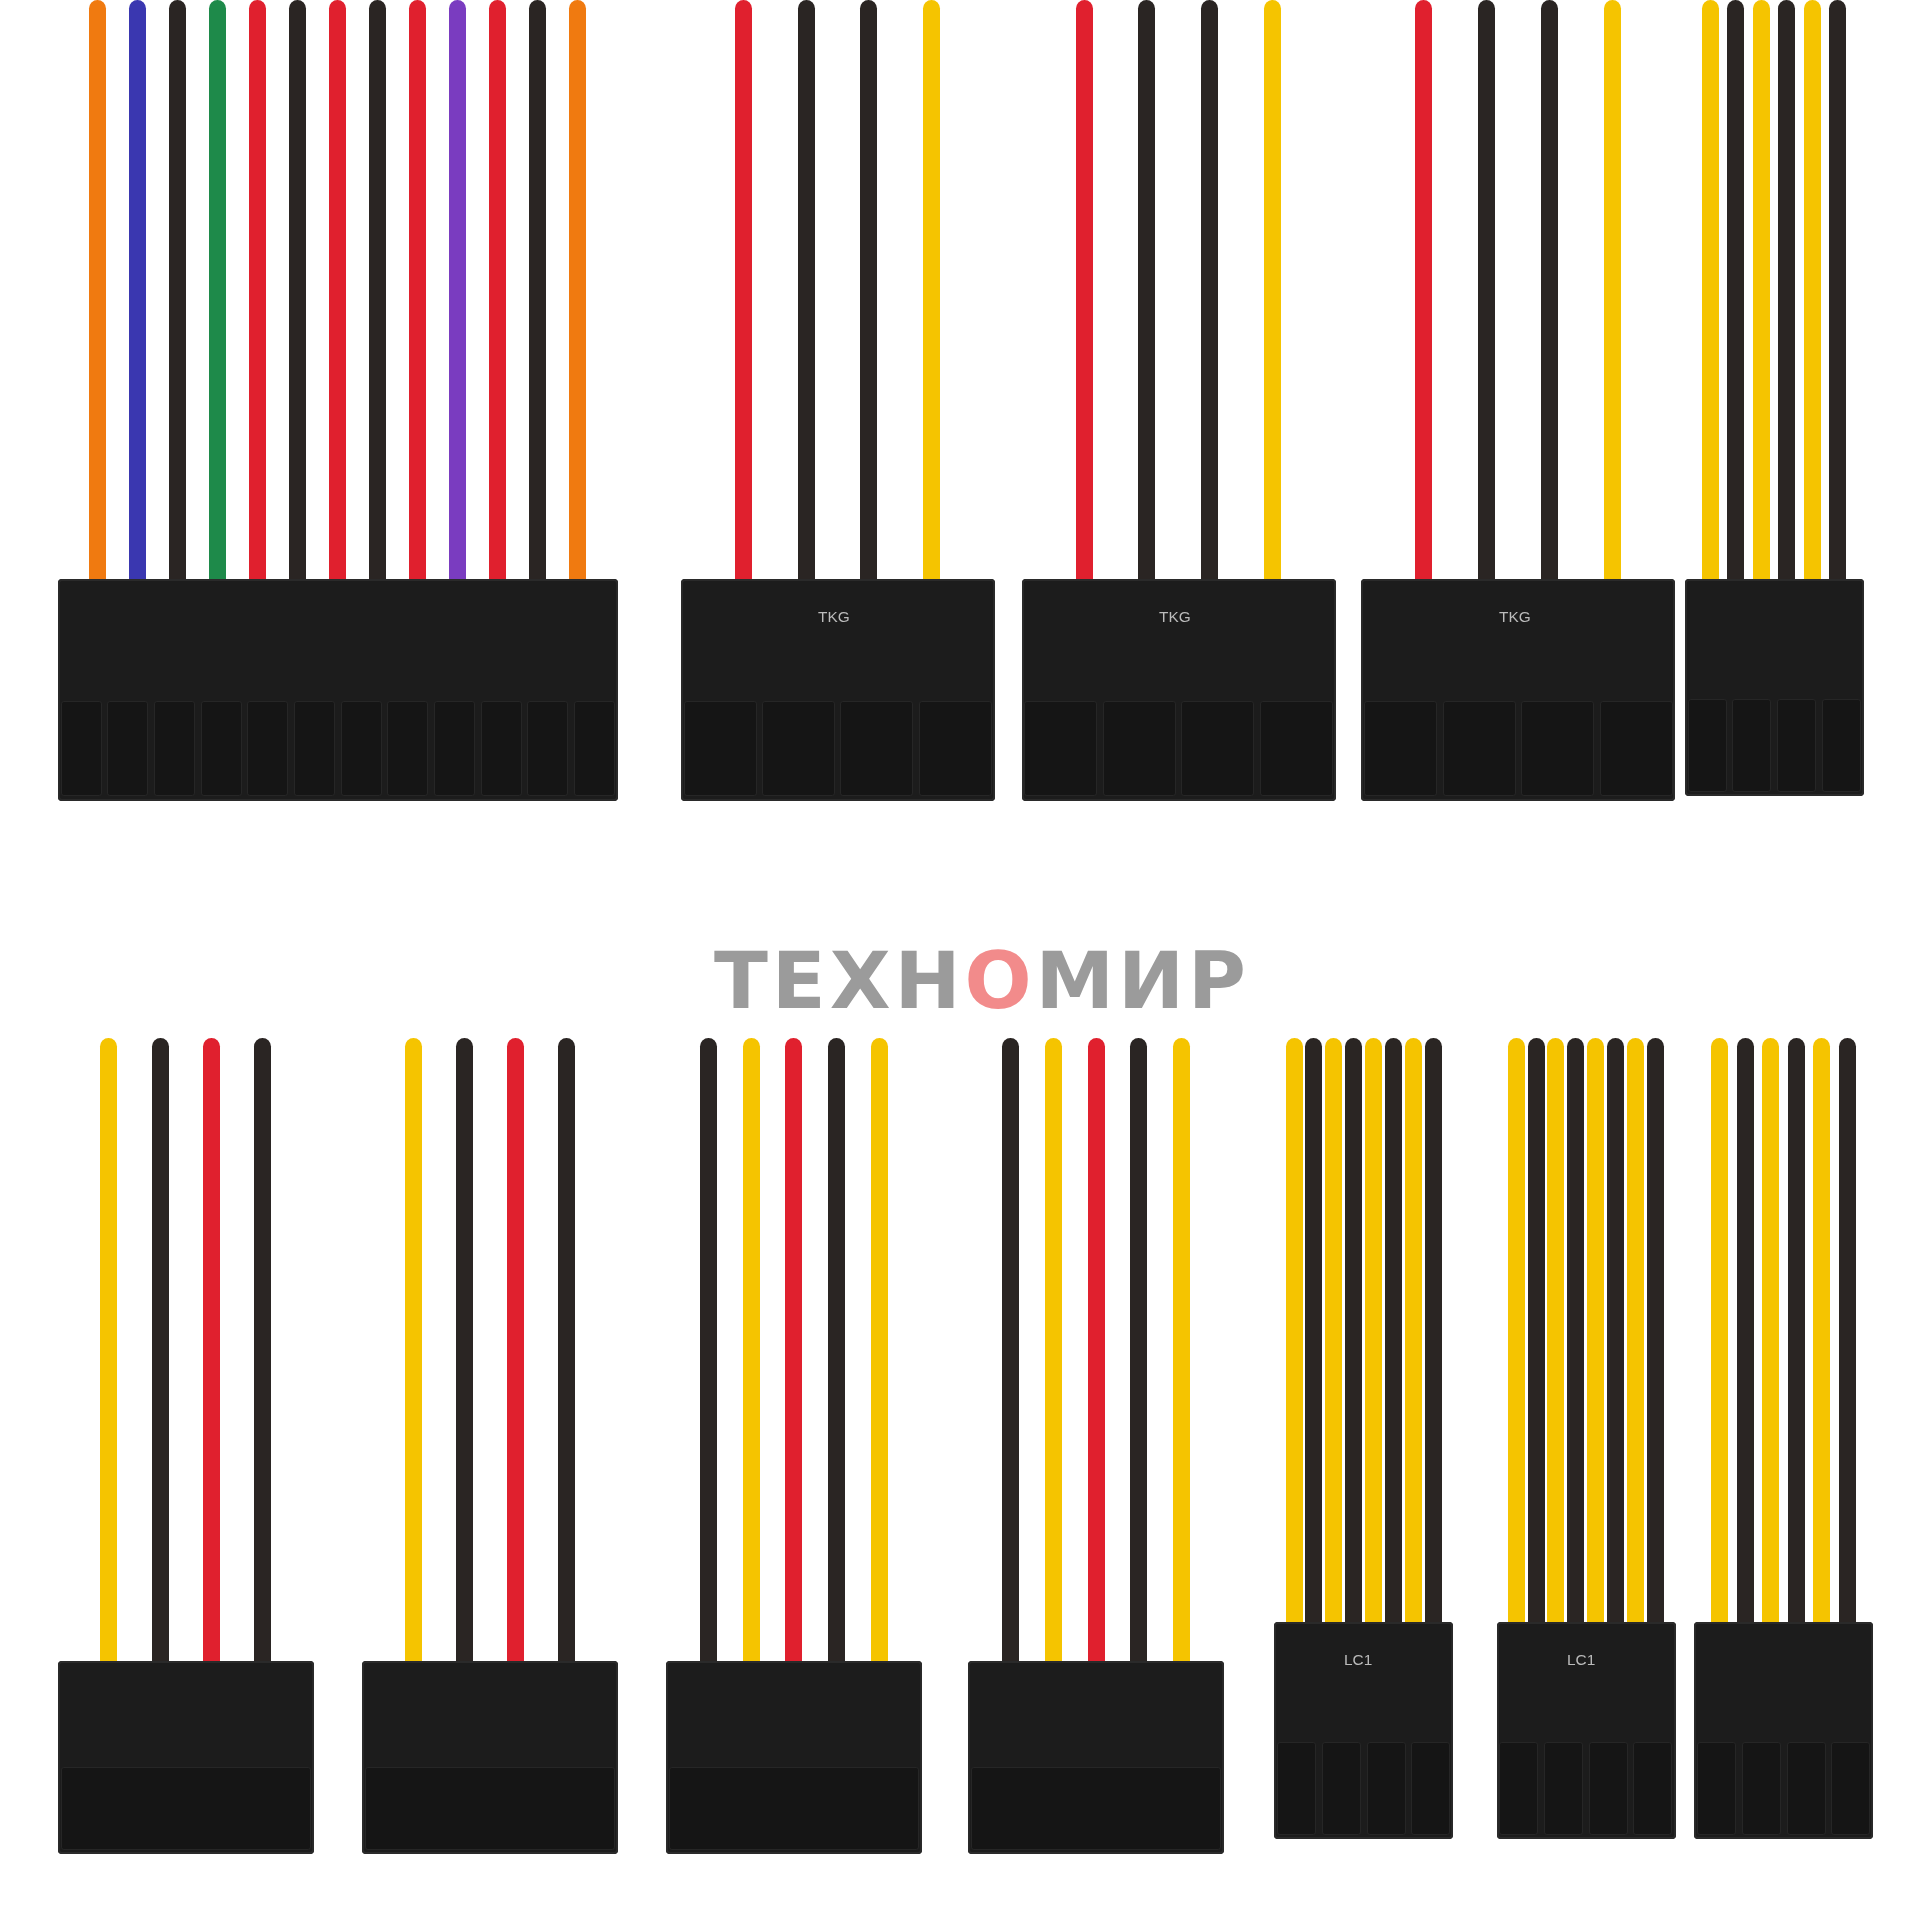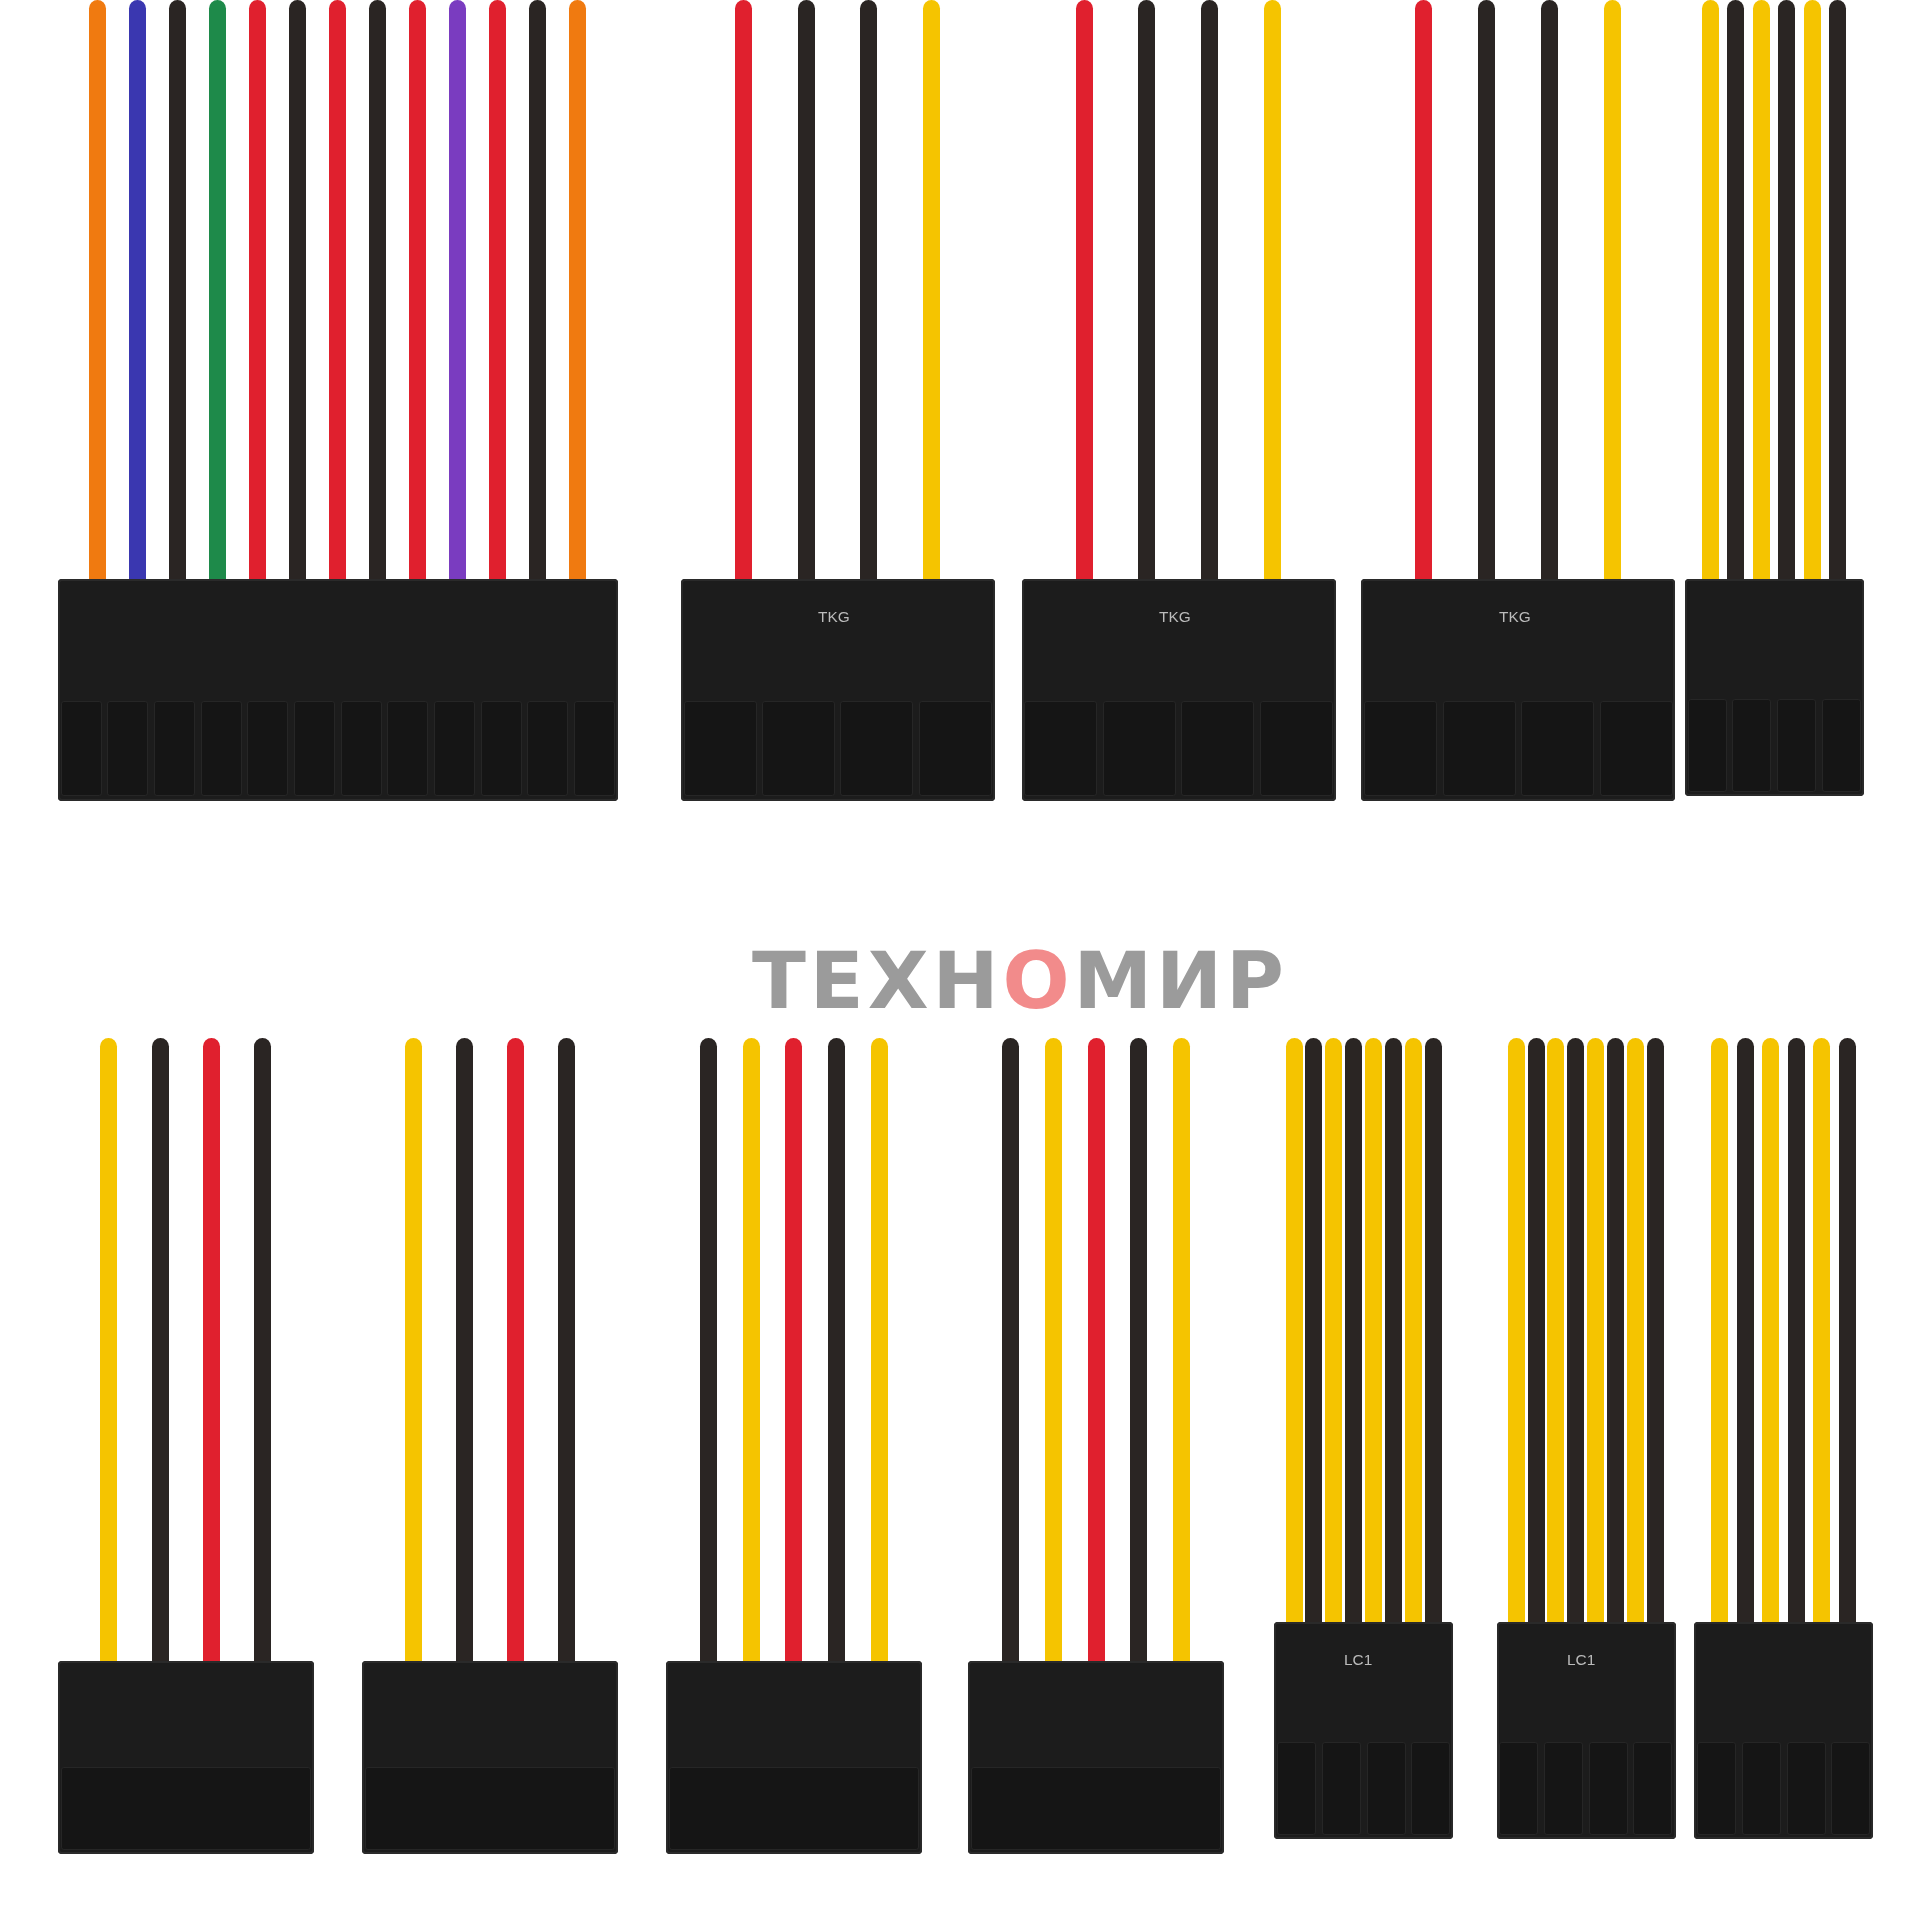--- a/index.html
+++ b/index.html
@@ -1,21 +1,21 @@
 <!DOCTYPE html>
 <html><head>
 <meta charset="utf-8">
 <style>
   html,body{margin:0;padding:0;background:#fff;}
   body{width:1931px;height:1931px;position:relative;overflow:hidden;font-family:"Liberation Sans",sans-serif;}
   .wire{position:absolute;border-radius:11.6px;}
   .housing{position:absolute;background:#1c1c1c;border-radius:3.9px;box-shadow:inset 0 0 0 1.9px #2a2a2a;}
   .pin{position:absolute;background:#151515;border:1.9px solid #262626;border-radius:2.9px;}
   .lbl{position:absolute;color:#bbb;font-size:15.4px;}
-  .wm{position:absolute;left:752px;top:935px;font-size:79px;font-weight:bold;color:#9b9b9b;letter-spacing:3.9px;font-family:"DejaVu Sans",sans-serif;}
+  .wm{position:absolute;left:714px;top:935px;font-size:79px;font-weight:bold;color:#9b9b9b;letter-spacing:3.9px;font-family:"DejaVu Sans",sans-serif;}
   .wm .o{color:#f28b8b;}
 </style>
 </head>
 <body>
 
 <div id="scene">
     <div class="wire" style="left: 89px; top: 0px; width: 17.4px; height: 589px; background: rgb(240, 122, 16);"></div>
     <div class="wire" style="left: 129px; top: 0px; width: 17.4px; height: 589px; background: rgb(58, 55, 176);"></div>
     <div class="wire" style="left: 169px; top: 0px; width: 17.4px; height: 589px; background: rgb(42, 37, 35);"></div>
     <div class="wire" style="left: 209px; top: 0px; width: 17.4px; height: 589px; background: rgb(30, 138, 74);"></div>

